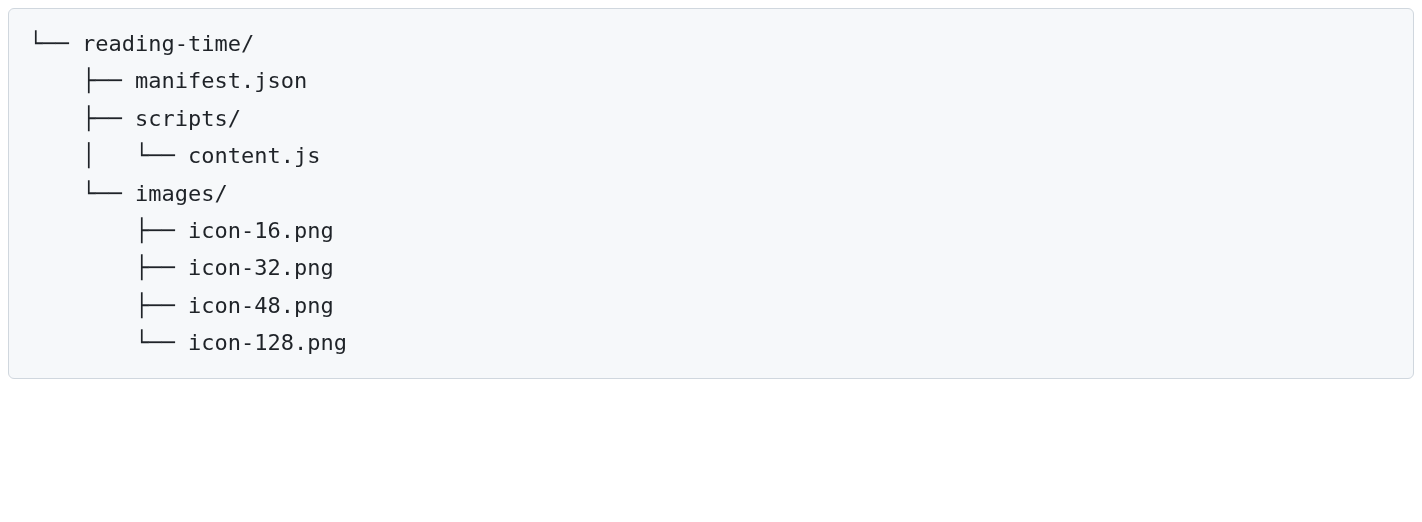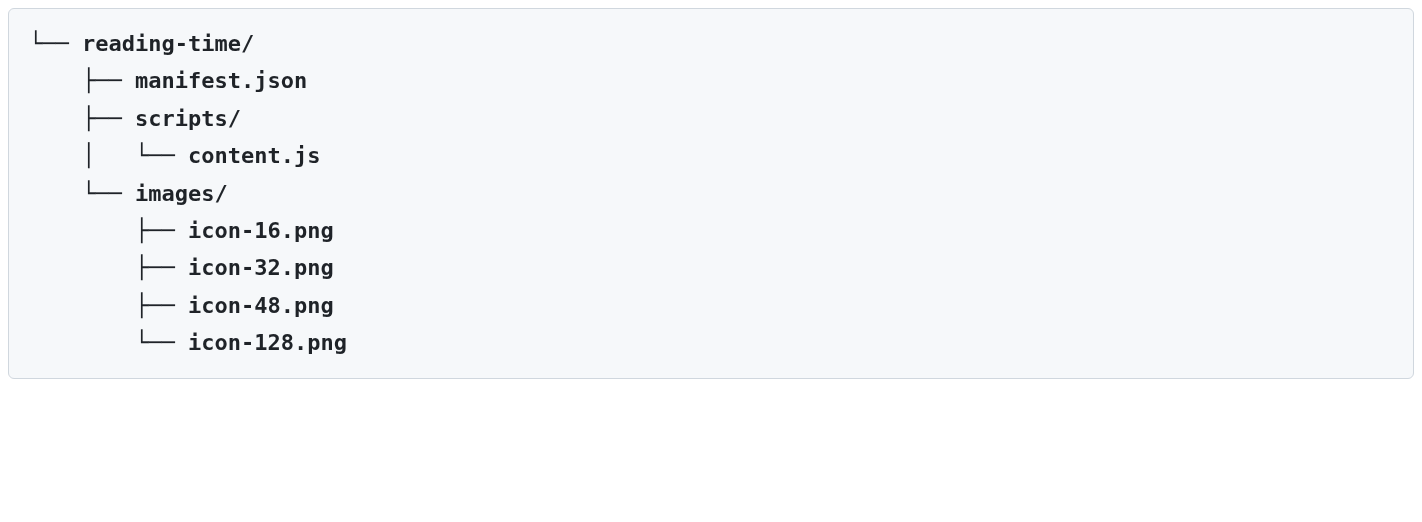--- a/index.html
+++ b/index.html
@@ -15,21 +15,20 @@
     .code-block {
       background: #f6f8fa;
       border: 1px solid #d0d7de;
       border-radius: 6px;
       padding: 16px 20px;
       font-size: 22px;
       line-height: 1.7;
       color: #1f2328;
       white-space: pre;
       overflow-x: auto;
-      font-weight: bold;
     }
     .tree-line {
       display: block;
     }
   </style>
 </head>
 <body>
 
 <pre class="code-block"><span class="tree-line">└── reading-time/</span><span class="tree-line">    ├── manifest.json</span><span class="tree-line">    ├── scripts/</span><span class="tree-line">    │   └── content.js</span><span class="tree-line">    └── images/</span><span class="tree-line">        ├── icon-16.png</span><span class="tree-line">        ├── icon-32.png</span><span class="tree-line">        ├── icon-48.png</span><span class="tree-line">        └── icon-128.png</span></pre>
 

